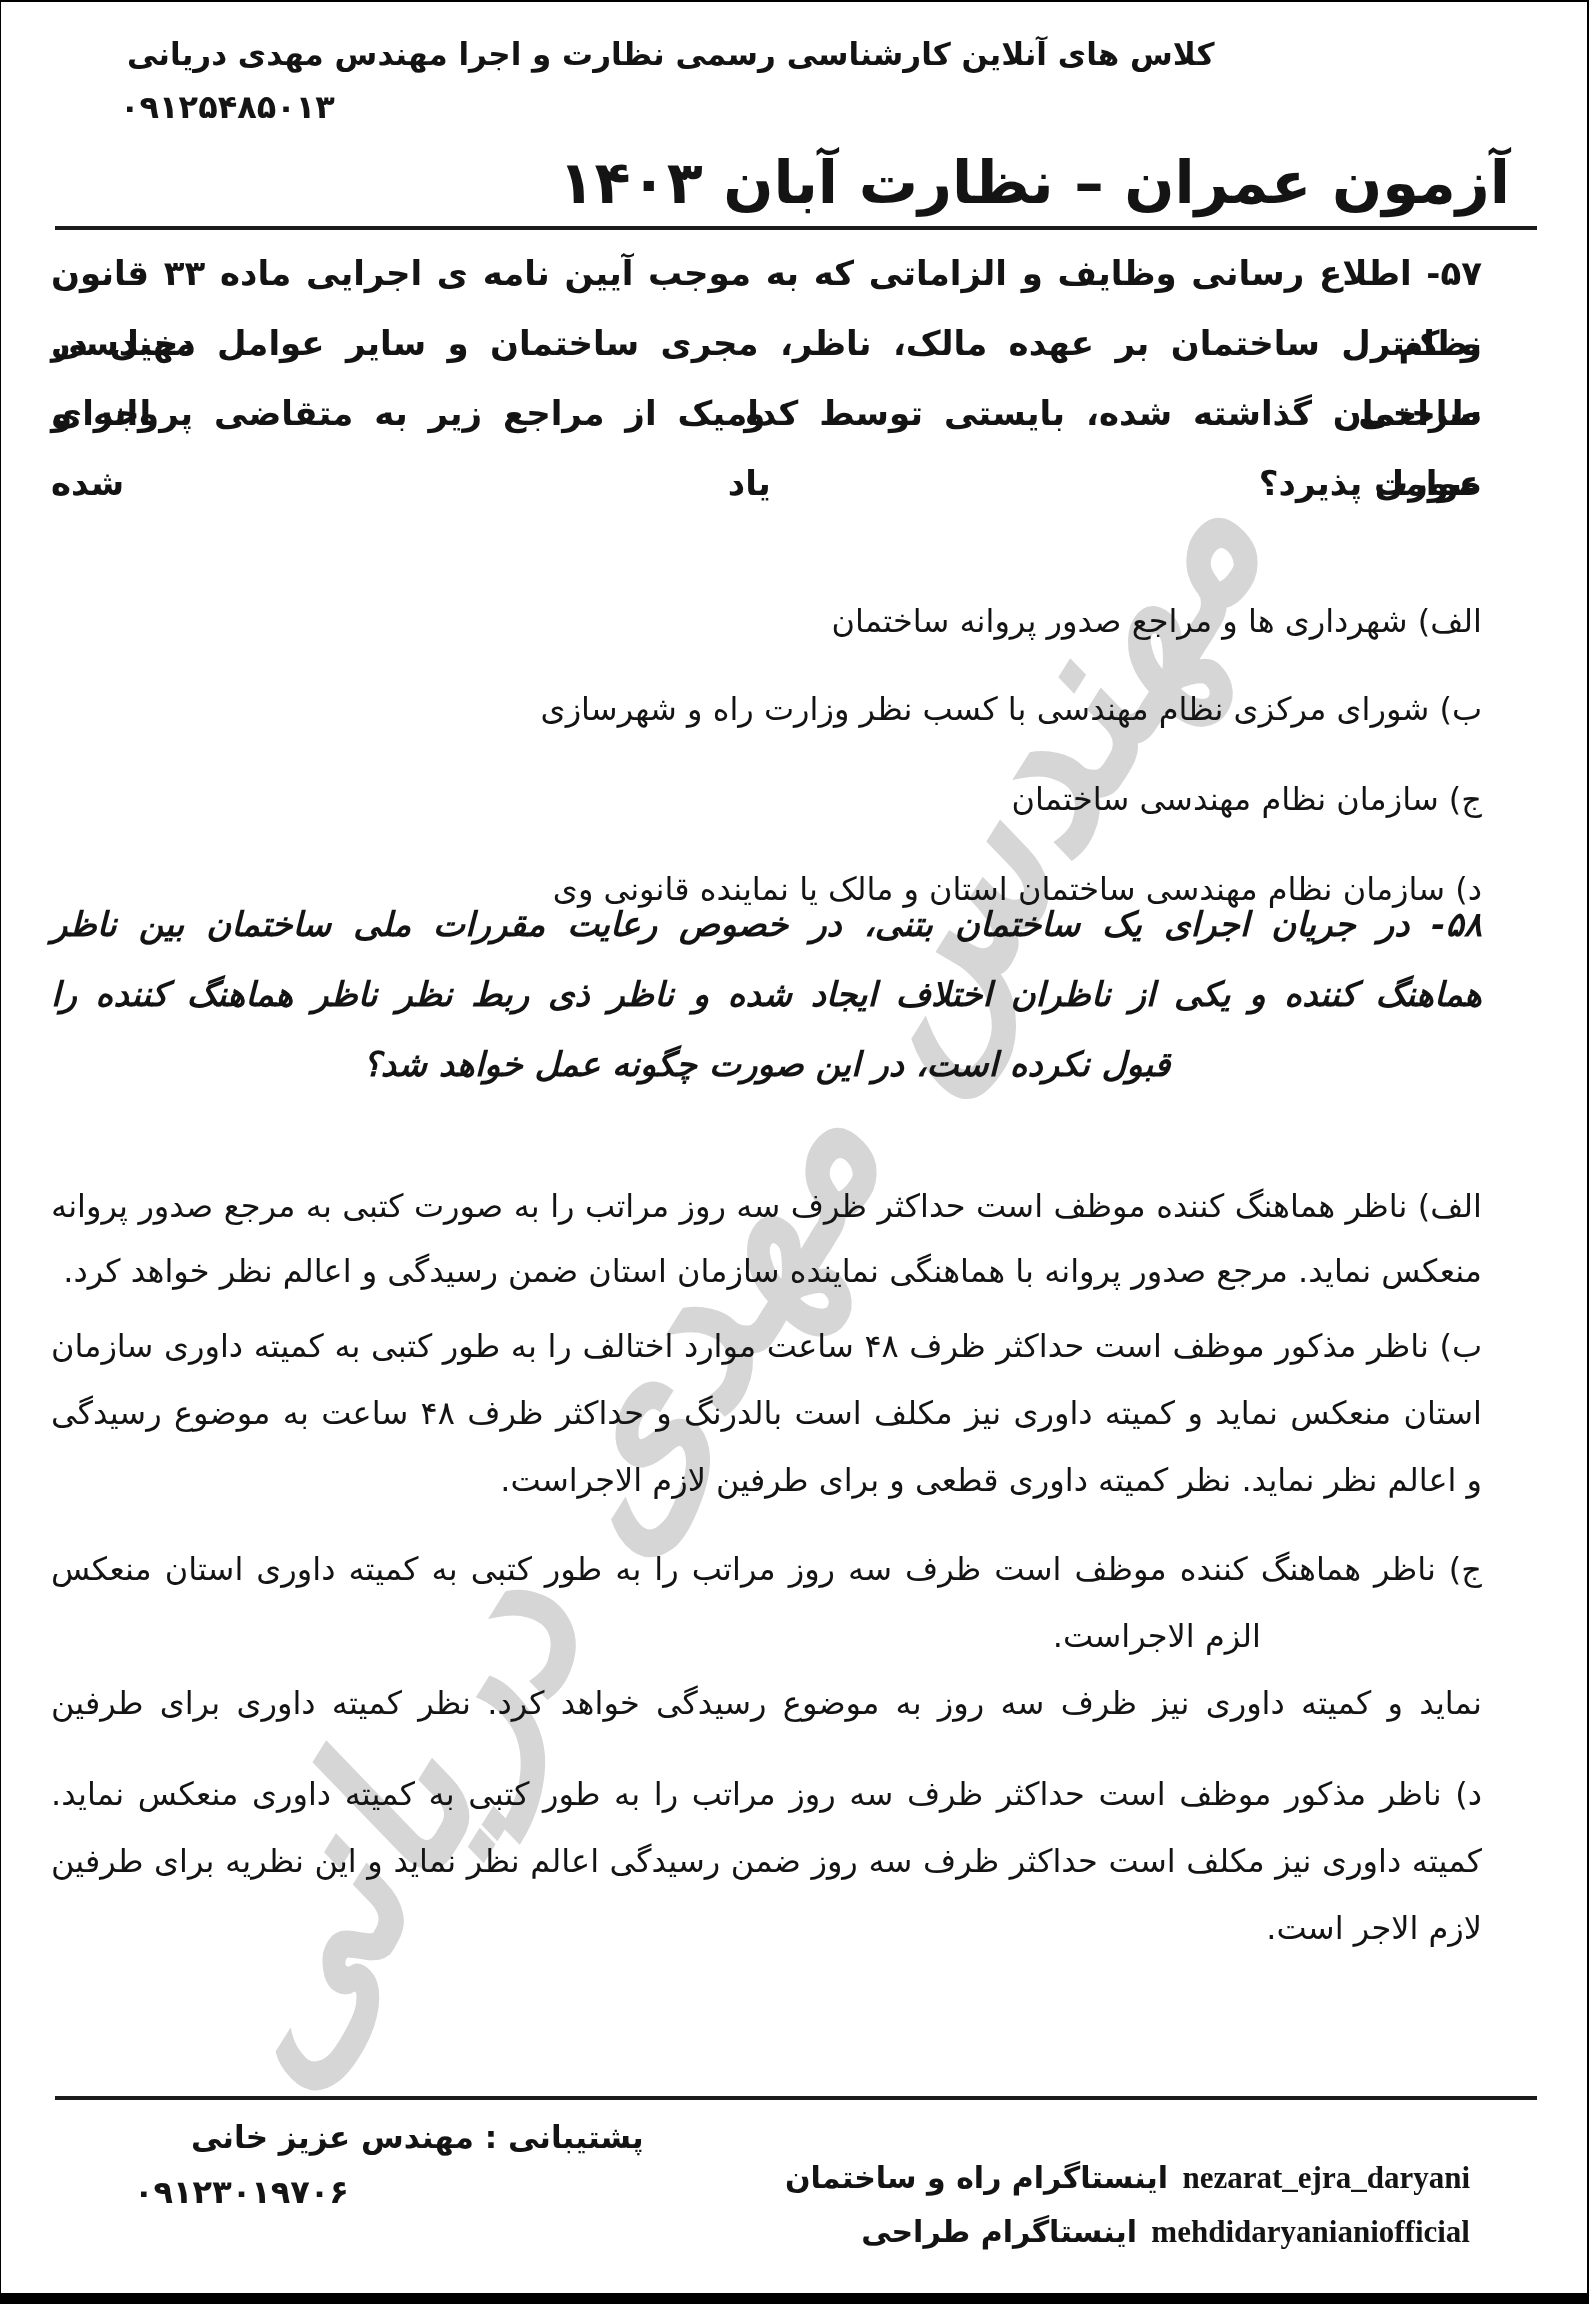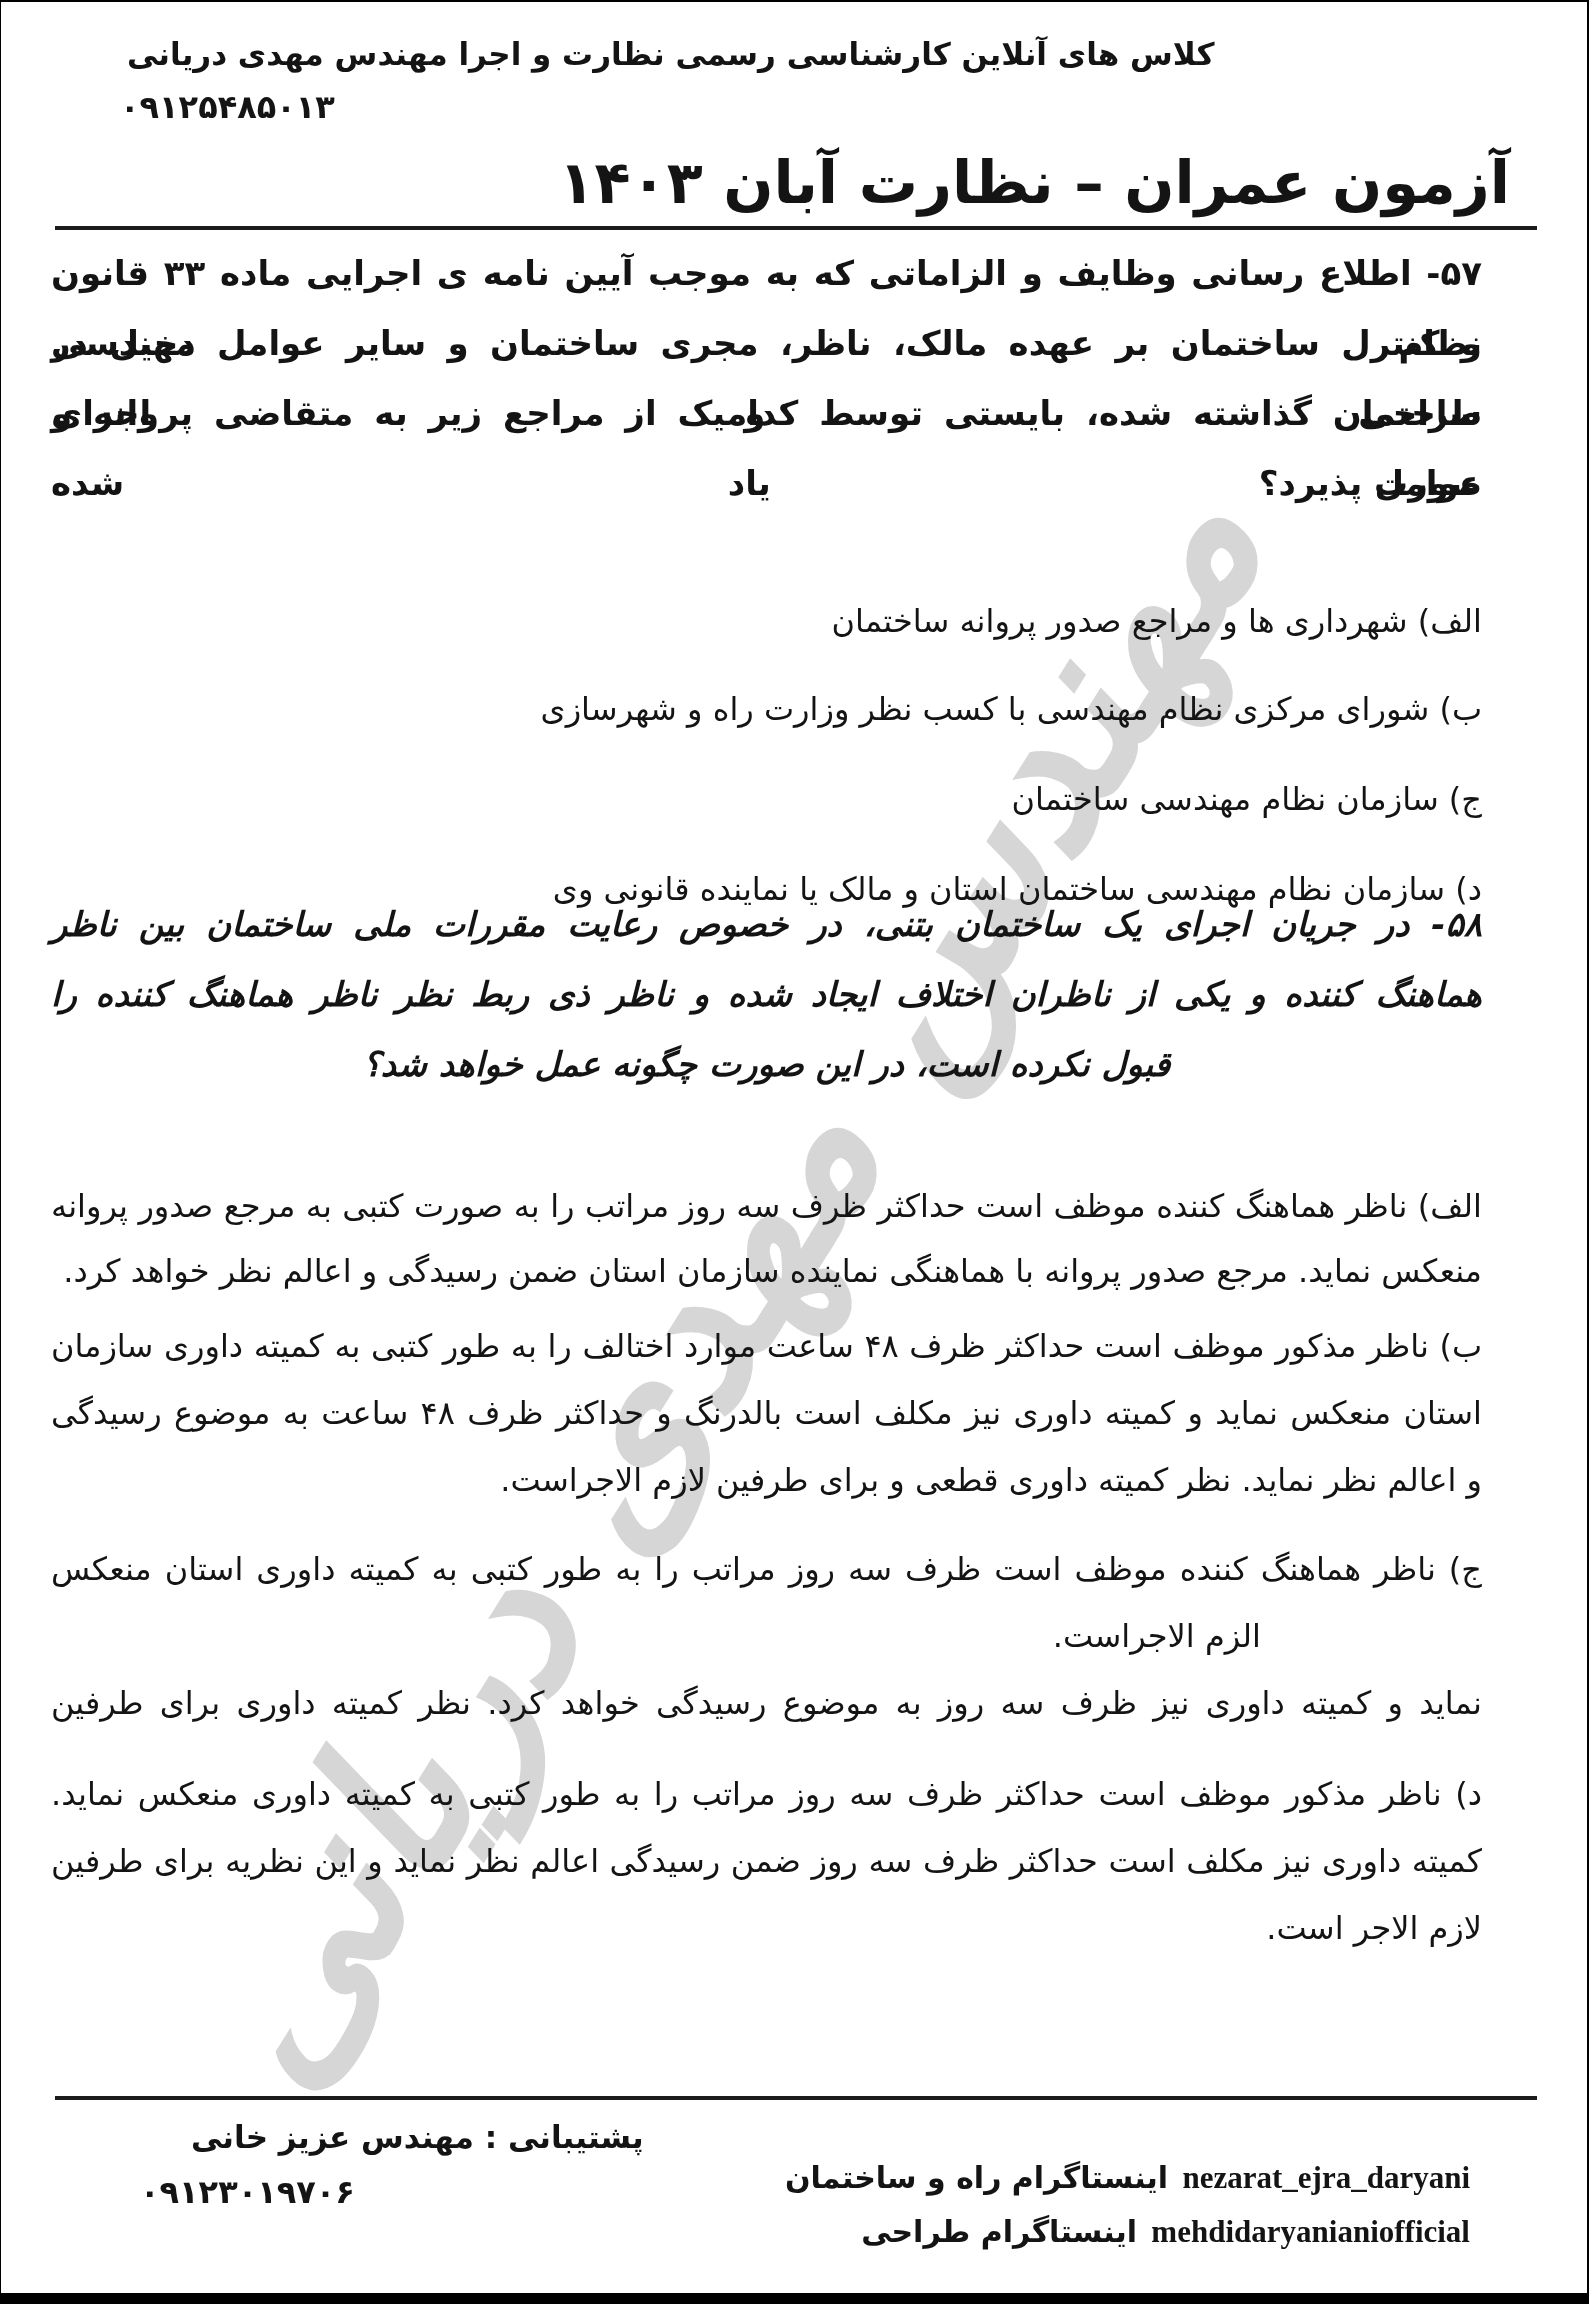--- a/index.html
+++ b/index.html
@@ -70,21 +70,21 @@
   .lh72 .ln { line-height: 65px; height: 65px; }
 
   .opt-single { line-height: 54px; height: 54px; text-align: right; }
   .indent-right { padding-right: 221px; box-sizing: border-box; }
 
   .support-name {
     position: absolute; left: 158px; top: 2117px;
     font-size: 31px; font-weight: bold; white-space: nowrap; direction: rtl; margin-left: 32px;
   }
   .support-phone {
-    position: absolute; left: 139px; top: 2171px;
+    position: absolute; left: 133px; top: 2171px;
     font-size: 32px; font-weight: bold; white-space: nowrap;
   }
   .insta-row {
     position: absolute; right: 117px;
     display: flex; flex-direction: row; gap: 14.4px; align-items: baseline;
     direction: rtl; white-space: nowrap;
   }
   .insta-row-1 { top: 2158px; }
   .insta-row-2 { top: 2212px; }
   .insta-handle {

